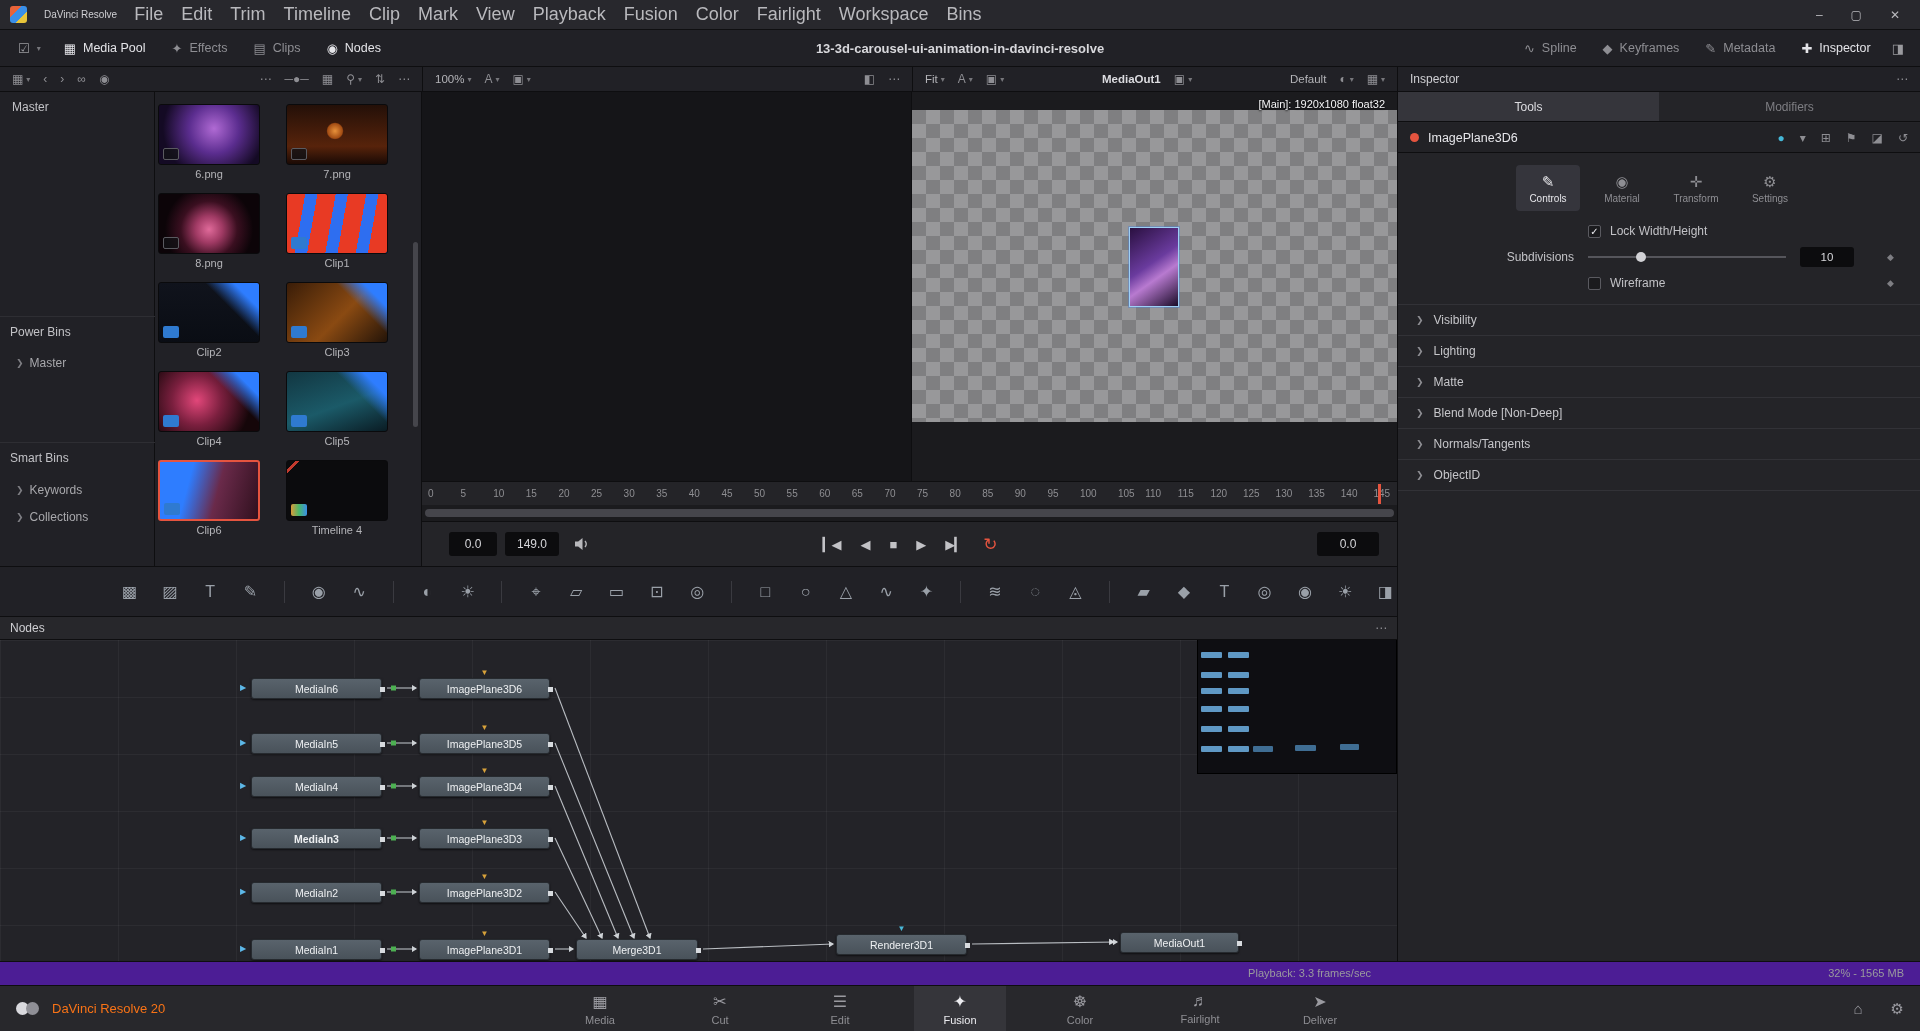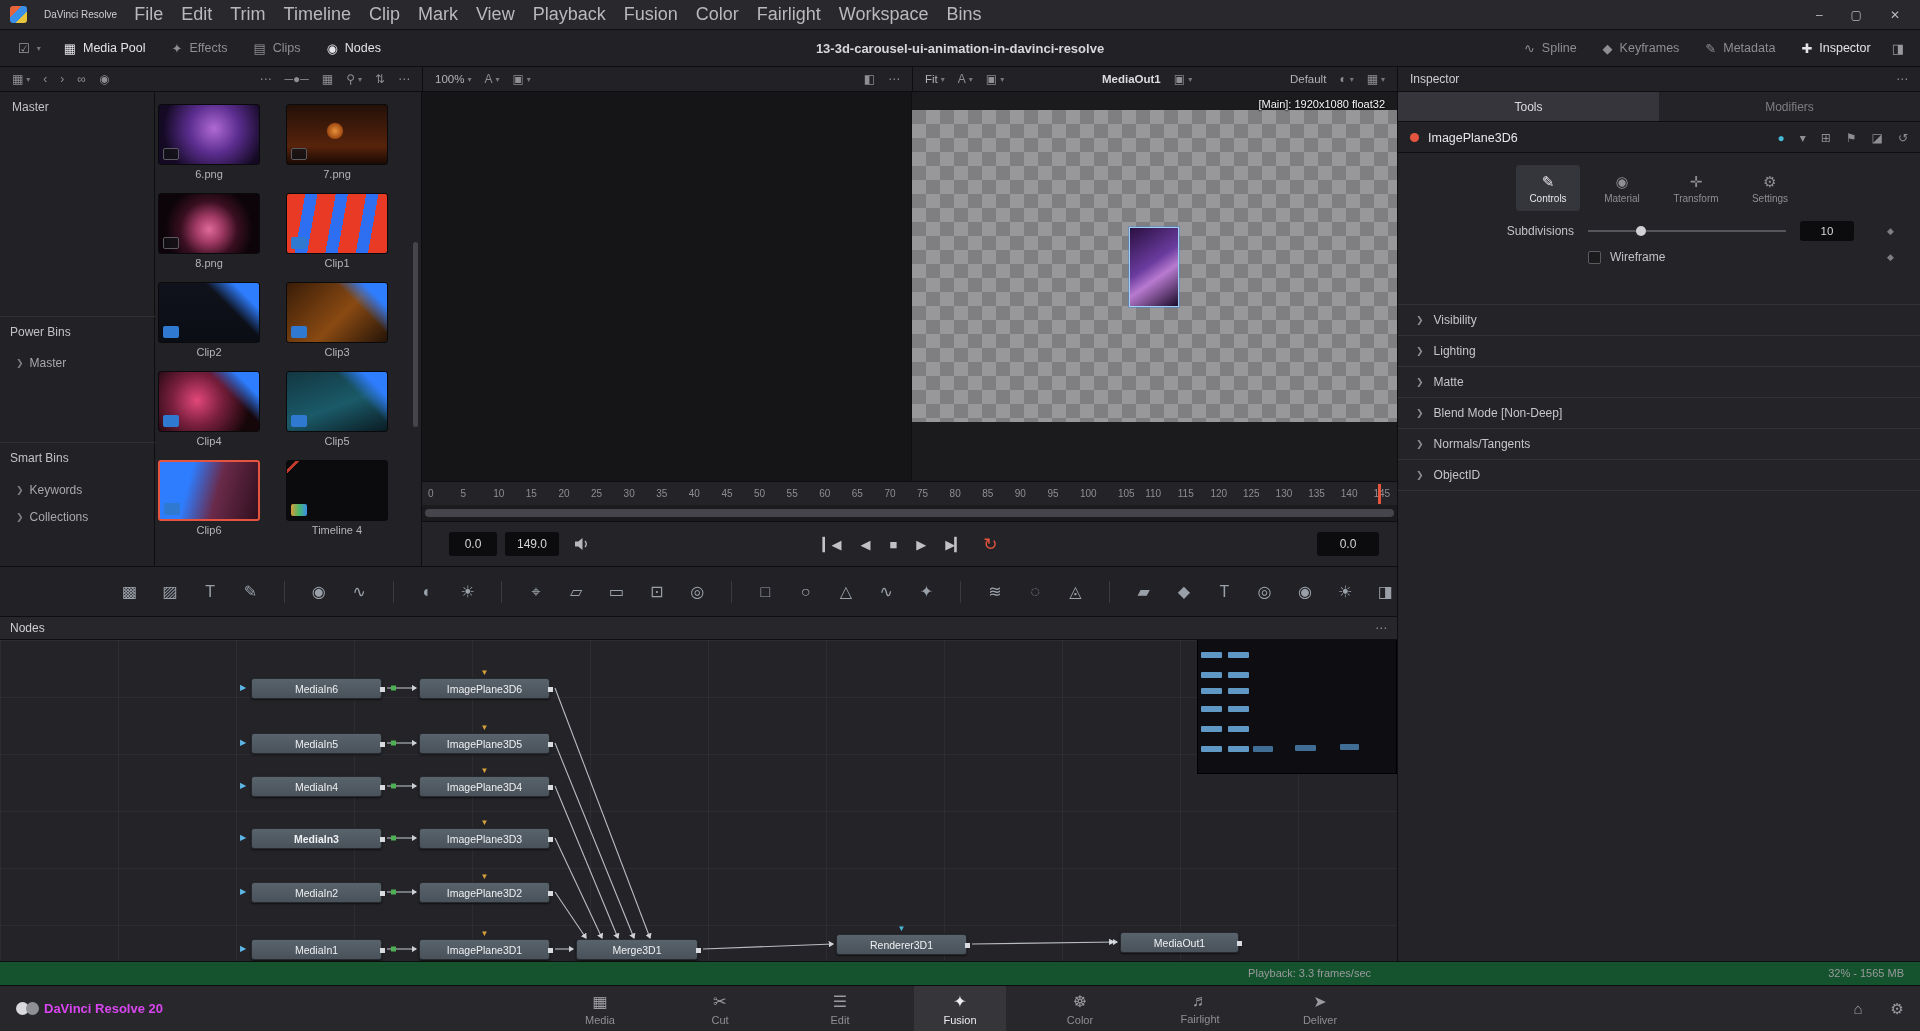--- a/index.html
+++ b/index.html
@@ -143,27 +143,27 @@
 .slider .handle{position:absolute;top:-4px;width:10px;height:10px;border-radius:50%;background:#d2d2d6}
 .vbox{width:54px;height:20px;background:#0c0c0e;border-radius:3px;color:#d6d6da;font-size:11.5px;
 display:flex;align-items:center;justify-content:center}
 .kf{position:absolute;right:26px;color:#7e7e83;font-size:9px}
 #isections{position:absolute;left:0;top:212px;width:100%;border-top:1px solid #323237}
 .isec{height:31px;display:flex;align-items:center;gap:10px;padding:0 18px;border-bottom:1px solid #323237;
 font-size:12px;color:#c6c6ca}
 .isec .chev{font-size:9px;color:#8e8e93}
 
 
-#statusbar{position:absolute;left:0;top:961px;width:100%;height:24px;background:#14532d;border-top:1px solid #0e0e10;
+#statusbar{position:absolute;left:0;top:961px;width:100%;height:24px;background:#4c1d95;border-top:1px solid #0e0e10;
 font-size:11px;color:#9a9a9e}
 #playback-status{position:absolute;right:549px;top:5px}
 #mem-status{position:absolute;right:16px;top:5px}
 #pagebar{position:absolute;left:0;top:985px;width:100%;height:46px;background:#28282c;border-top:1px solid #0e0e10}
-#app-badge{position:absolute;left:16px;top:0;height:100%;display:flex;align-items:center;gap:4px;
-font-size:13px;font-weight:bold;color:#d946ef}
+#app-badge{position:absolute;left:16px;top:0;height:100%;display:flex;align-items:center;gap:12px;
+font-size:13px;font-weight:normal;color:#f97316}
 .dvlogo{position:relative;width:24px;height:22px}
 .dvlogo::before,.dvlogo::after{content:"";position:absolute;width:13px;height:13px;border-radius:50%;top:4px}
 .dvlogo::before{left:0;background:#d9d9de}
 .dvlogo::after{left:10px;background:#8f8f96}
 #pages{position:absolute;left:0;right:0;top:0;height:100%;display:flex;align-items:center;justify-content:center;gap:28px}
 .page{width:92px;height:100%;display:flex;flex-direction:column;align-items:center;justify-content:center;gap:3px;
 font-size:11px;color:#8e8e93}
 .page .pic{font-size:16px;color:#9a9aa0}
 .page.active{background:#35353a;color:#ececf0}
 .page.active .pic{color:#ececf0}
@@ -526,20 +526,25 @@
         <div class="istab">
           <div class="ic">✛</div>
           <div>Transform</div>
         </div>
         <div class="istab">
           <div class="ic">⚙</div>
           <div>Settings</div>
         </div>
       </div>
     <div id="ictl">
+      <div class="crow">
+        <div class="clabel"></div>
+        <div class="cb checked" id="cb-lock"></div>
+        <div class="cbtext">Lock Width/Height</div>
+      </div>
       <div class="crow">
         <div class="clabel">Subdivisions</div>
         <div class="slider">
             <div class="handle" id="sub-handle" style="left: 24%;"></div>
           </div>
         <div class="vbox">10</div>
         <div class="kf">◆</div>
       </div>
       <div class="crow">
         <div class="clabel"></div>

